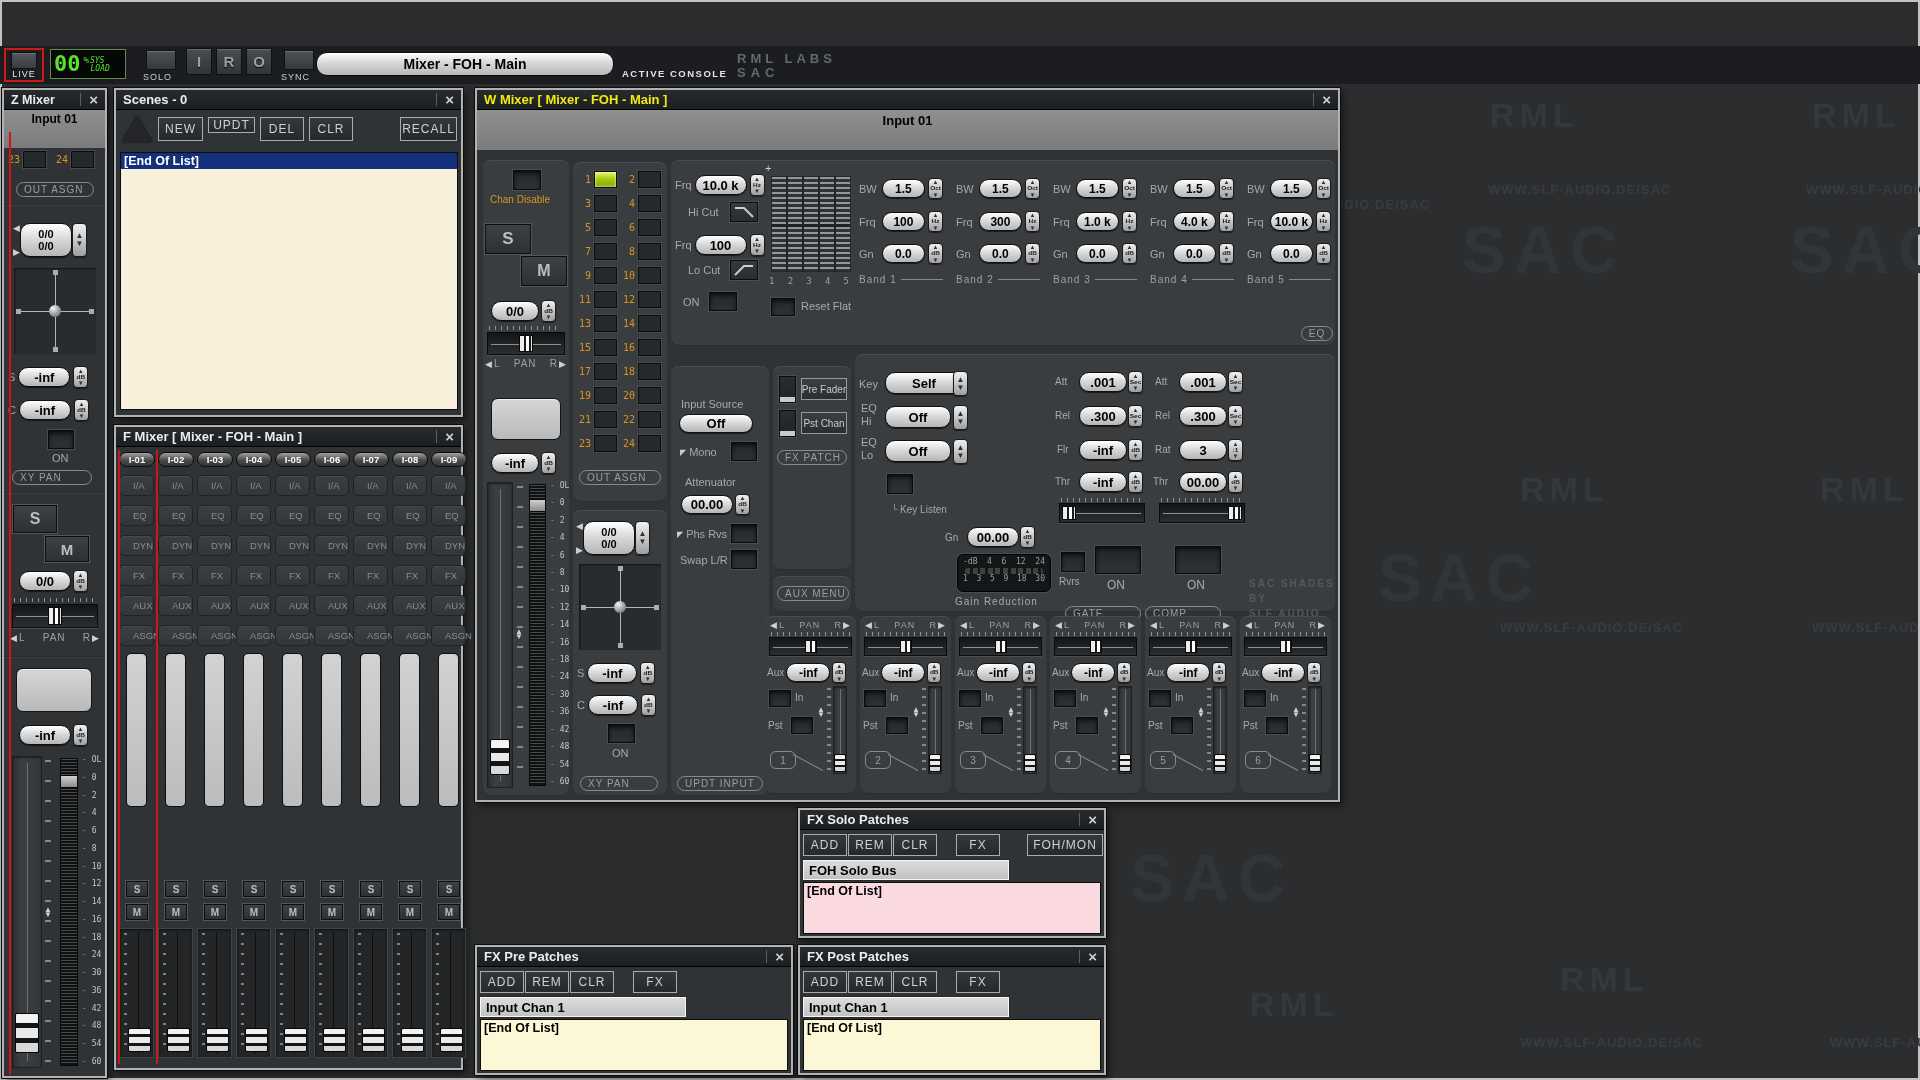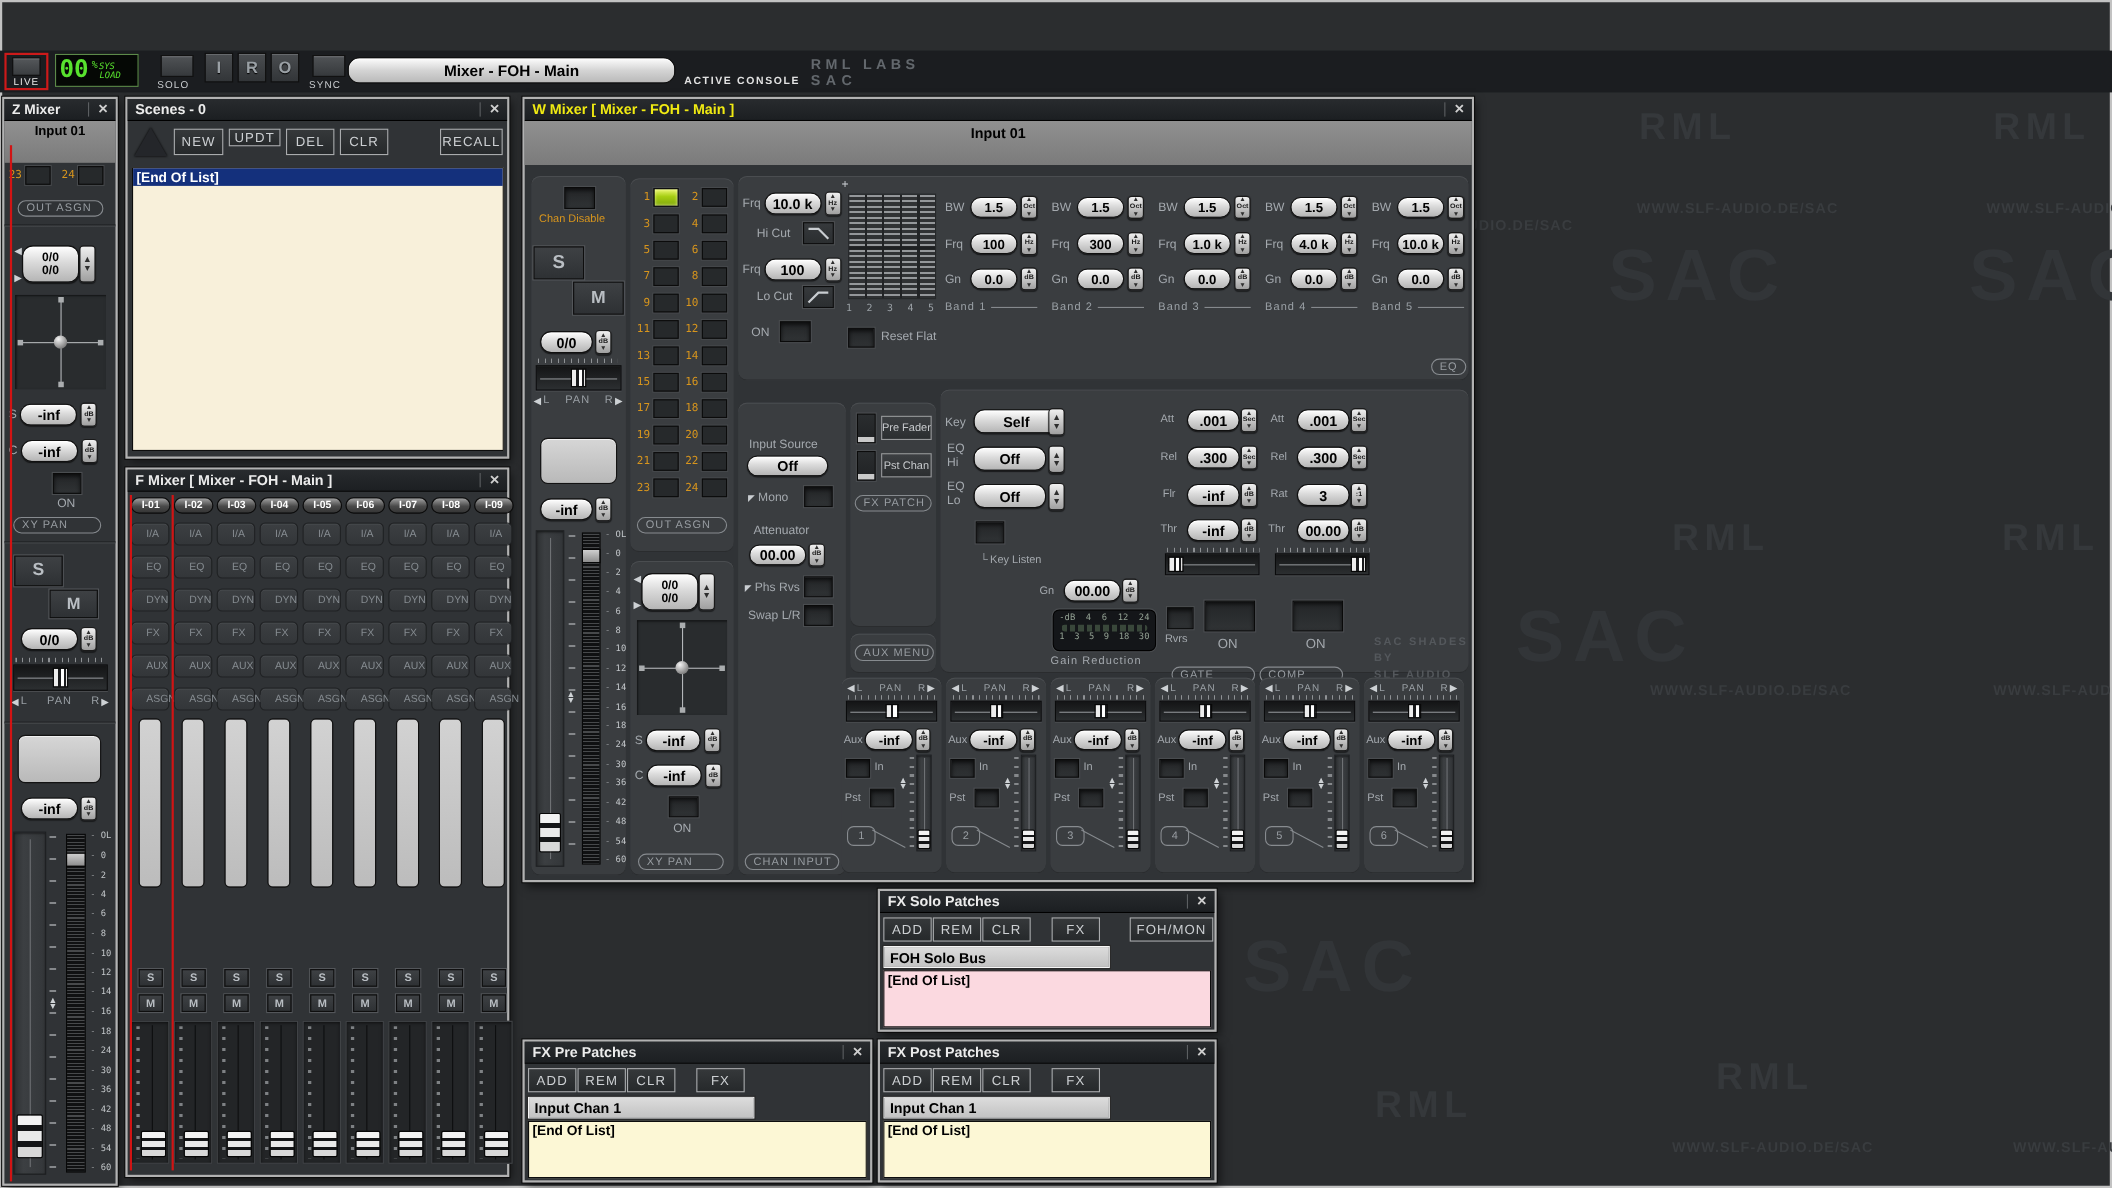--- a/index.html
+++ b/index.html
@@ -998,21 +998,21 @@
             <span class="i-td"></span>
           </div>
       </div>
       <div style="position:absolute;left:200px;top:418px;display:flex;align-items:center">
         <span class="i-flag"></span>
           <span class="lbl">Phs Rvs</span>
       </div>
       <div class="chk" style="position:absolute;left:254px;top:414px;width:26px;height:19px"></div>
       <div class="lbl" style="position:absolute;left:203px;top:444px">Swap L/R</div>
       <div class="chk" style="position:absolute;left:254px;top:440px;width:26px;height:19px"></div>
-      <div class="obtn" style="position:absolute;left:200px;top:666px;width:86px">CHAN INPUT</div>
+      <div class="obtn" style="position:absolute;left:200px;top:666px;width:86px">UPDT INPUT</div>
 
       <div class="vind" style="left:302px;top:266px"></div>
       <div class="dbtn" style="position:absolute;left:324px;top:268px;width:46px;height:22px;font-size:10px">Pre Fader</div>
       <div class="vind" style="left:302px;top:300px"></div>
       <div class="dbtn" style="position:absolute;left:324px;top:302px;width:46px;height:22px;font-size:10px">Pst Chan</div>
       <div class="obtn" style="position:absolute;left:300px;top:340px;width:70px">FX PATCH</div>
       <div class="obtn" style="position:absolute;left:300px;top:476px;width:72px">AUX MENU</div>
 
       <div class="lbl" style="position:absolute;left:382px;top:268px">Key</div>
       <div class="pill" style="position:absolute;left:408px;top:262px;width:78px;height:22px">Self</div>

